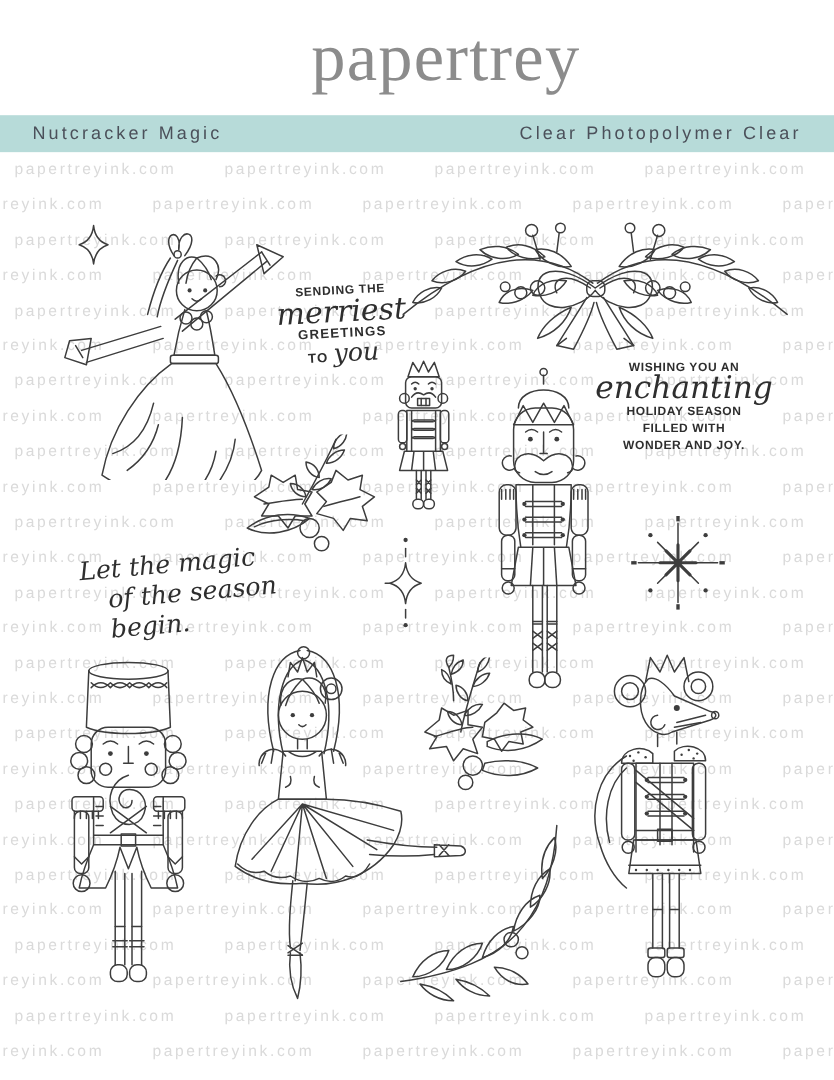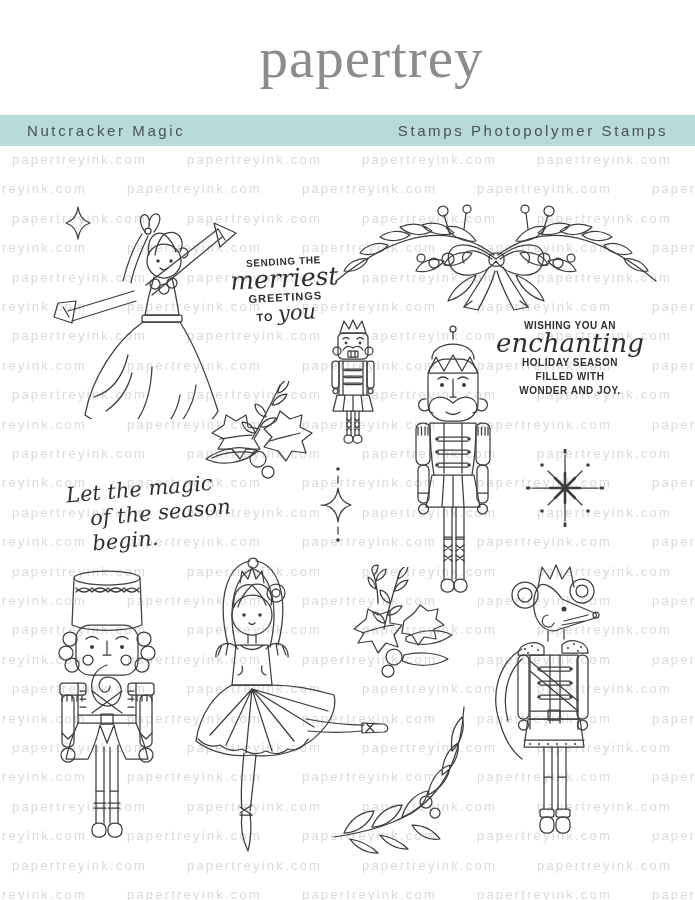--- a/index.html
+++ b/index.html
@@ -5,21 +5,21 @@
   :root{
     --wm:#dadada; --inkline:#3d3d3d; --bannerbg:#b7dbd9; --bannertext:#4b505a;
     --logogray:#8c8c8c; --flower:#3fb5c6; --senttext:#2e2e2e;
   }
   *{margin:0;padding:0;box-sizing:border-box;}
   body{width:695px;height:900px;background:#ffffff;overflow:hidden;
        font-family:"Liberation Sans",sans-serif;}
   .canvas{position:relative;width:695px;height:900px;background:#fff;}
 
   
-  .header{position:relative;height:115px;display:flex;align-items:center;justify-content:center;padding-left:48px;}
+  .header{position:relative;height:96px;display:flex;align-items:center;justify-content:center;padding-left:48px;}
   .logo{display:flex;align-items:baseline;gap:14px;}
   .logo-serif{font-family:"Liberation Serif",serif;font-size:57px;color:var(--logogray);letter-spacing:1px;}
   .logo-script-wrap{position:relative;display:inline-block;}
   .logo-script{font-family:"DejaVu Serif",serif;font-style:italic;font-size:53px;color:#8e9497;letter-spacing:1px;}
   .logo-flower{position:absolute;left:3px;top:-8px;}
 
   
   .banner{position:relative;height:31px;background:var(--bannerbg);
           display:flex;align-items:center;justify-content:space-between;padding:0 27px;}
   .banner span{font-size:15px;letter-spacing:2.6px;color:var(--bannertext);}
@@ -58,21 +58,21 @@
 <div class="canvas">
 
   <div class="header">
     <div class="logo">
       <span class="logo-serif">papertrey</span>
     </div>
   </div>
 
   <div class="banner">
     <span>Nutcracker Magic</span>
-    <span>Stamps Photopolymer Stamps</span>
+    <span>Clear Photopolymer Clear</span>
   </div>
 
   <div class="sheet">
     <div id="watermark">
         <div class="wm-row" style="top: 6px; left: 12px;">
           <span>papertreyink.com</span>
           <span>papertreyink.com</span>
           <span>papertreyink.com</span>
           <span>papertreyink.com</span>
         </div>

